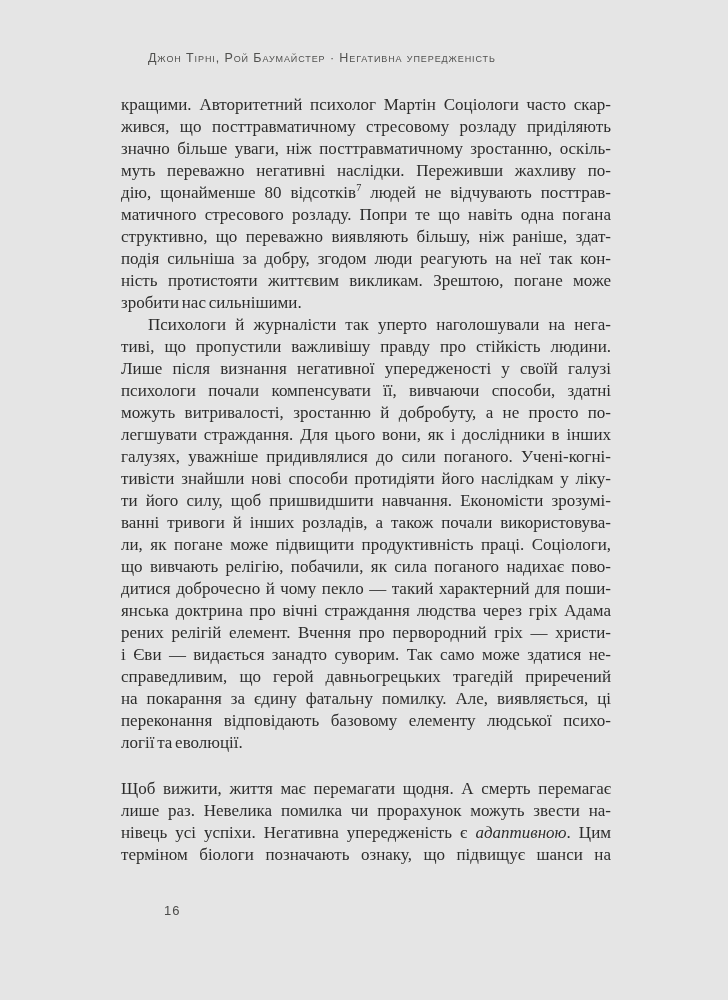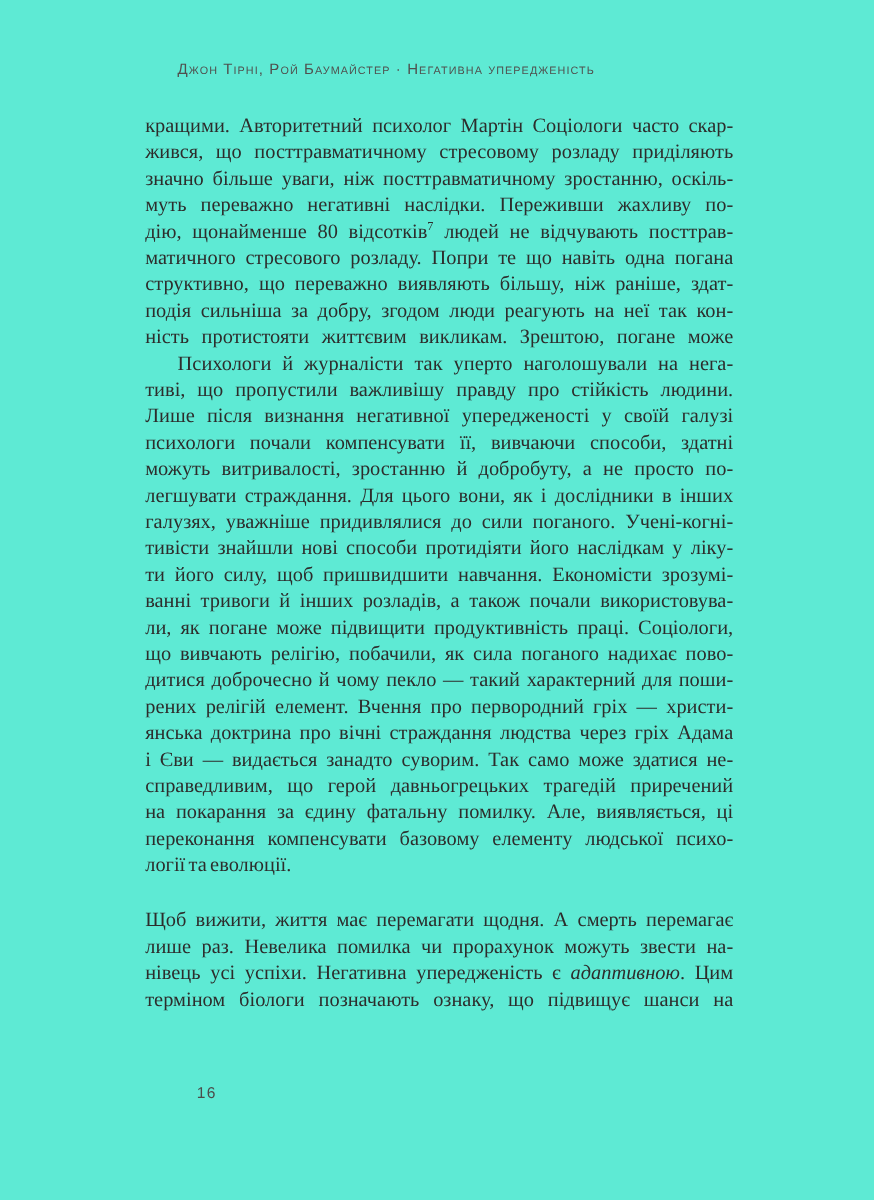--- a/index.html
+++ b/index.html
@@ -1,21 +1,21 @@
 <!DOCTYPE html>
 <html lang="uk"><head>
 <meta charset="utf-8">
 <style>
   html, body { margin: 0; padding: 0; }
   body { background: #ffffff; }
   .page {
     position: relative;
     width: 728px;
     height: 1000px;
-    background: #5eead4;
+    background: #e5e5e5;
     overflow: hidden;
     font-family: "Liberation Serif", "DejaVu Serif", serif;
   }
   .running-head {
     position: absolute;
     left: 148px;
     top: 51px;
     font-family: "Liberation Sans", "DejaVu Sans", sans-serif;
     font-variant: small-caps;
     font-size: 12.5px;
@@ -72,41 +72,42 @@
       <div class="para">
         <div class="line">кращими. Авторитетний психолог Мартін Соціологи часто скар-</div>
         <div class="line">жився, що посттравматичному стресовому розладу приділяють</div>
         <div class="line">значно більше уваги, ніж посттравматичному зростанню, оскіль-</div>
         <div class="line">муть переважно негативні наслідки. Переживши жахливу по-</div>
         <div class="line">дію, щонайменше 80 відсотків<sup>7</sup> людей не відчувають посттрав-</div>
         <div class="line">матичного стресового розладу. Попри те що навіть одна погана</div>
         <div class="line">структивно, що переважно виявляють більшу, ніж раніше, здат-</div>
         <div class="line">подія сильніша за добру, згодом люди реагують на неї так кон-</div>
         <div class="line">ність протистояти життєвим викликам. Зрештою, погане може</div>
+        <div class="line last">зробити нас сильнішими.</div>
       </div>
       <div class="para">
         <div class="line indent">Психологи й журналісти так уперто наголошували на нега-</div>
         <div class="line">тиві, що пропустили важливішу правду про стійкість людини.</div>
         <div class="line">Лише після визнання негативної упередженості у своїй галузі</div>
         <div class="line">психологи почали компенсувати її, вивчаючи способи, здатні</div>
         <div class="line">можуть витривалості, зростанню й добробуту, а не просто по-</div>
         <div class="line">легшувати страждання. Для цього вони, як і дослідники в інших</div>
         <div class="line">галузях, уважніше придивлялися до сили поганого. Учені-когні-</div>
         <div class="line">тивісти знайшли нові способи протидіяти його наслідкам у ліку-</div>
         <div class="line">ти його силу, щоб пришвидшити навчання. Економісти зрозумі-</div>
         <div class="line">ванні тривоги й інших розладів, а також почали використовува-</div>
         <div class="line">ли, як погане може підвищити продуктивність праці. Соціологи,</div>
         <div class="line">що вивчають релігію, побачили, як сила поганого надихає пово-</div>
         <div class="line">дитися доброчесно й чому пекло — такий характерний для поши-</div>
+        <div class="line">янська доктрина про вічні страждання людства через гріх Адама</div>
         <div class="line">рених релігій елемент. Вчення про первородний гріх — христи-</div>
-        <div class="line">янська доктрина про вічні страждання людства через гріх Адама</div>
         <div class="line">і Єви — видається занадто суворим. Так само може здатися не-</div>
         <div class="line">справедливим, що герой давньогрецьких трагедій приречений</div>
         <div class="line">на покарання за єдину фатальну помилку. Але, виявляється, ці</div>
-        <div class="line">переконання компенсувати базовому елементу людської психо-</div>
+        <div class="line">переконання відповідають базовому елементу людської психо-</div>
         <div class="line last">логії та еволюції.</div>
       </div>
       <div class="para gap-before">
         <div class="line">Щоб вижити, життя має перемагати щодня. А смерть перемагає</div>
         <div class="line">лише раз. Невелика помилка чи прорахунок можуть звести на-</div>
         <div class="line">нівець усі успіхи. Негативна упередженість є <em>адаптивною</em>. Цим</div>
         <div class="line">терміном біологи позначають ознаку, що підвищує шанси на</div>
       </div>
     </div>
 

